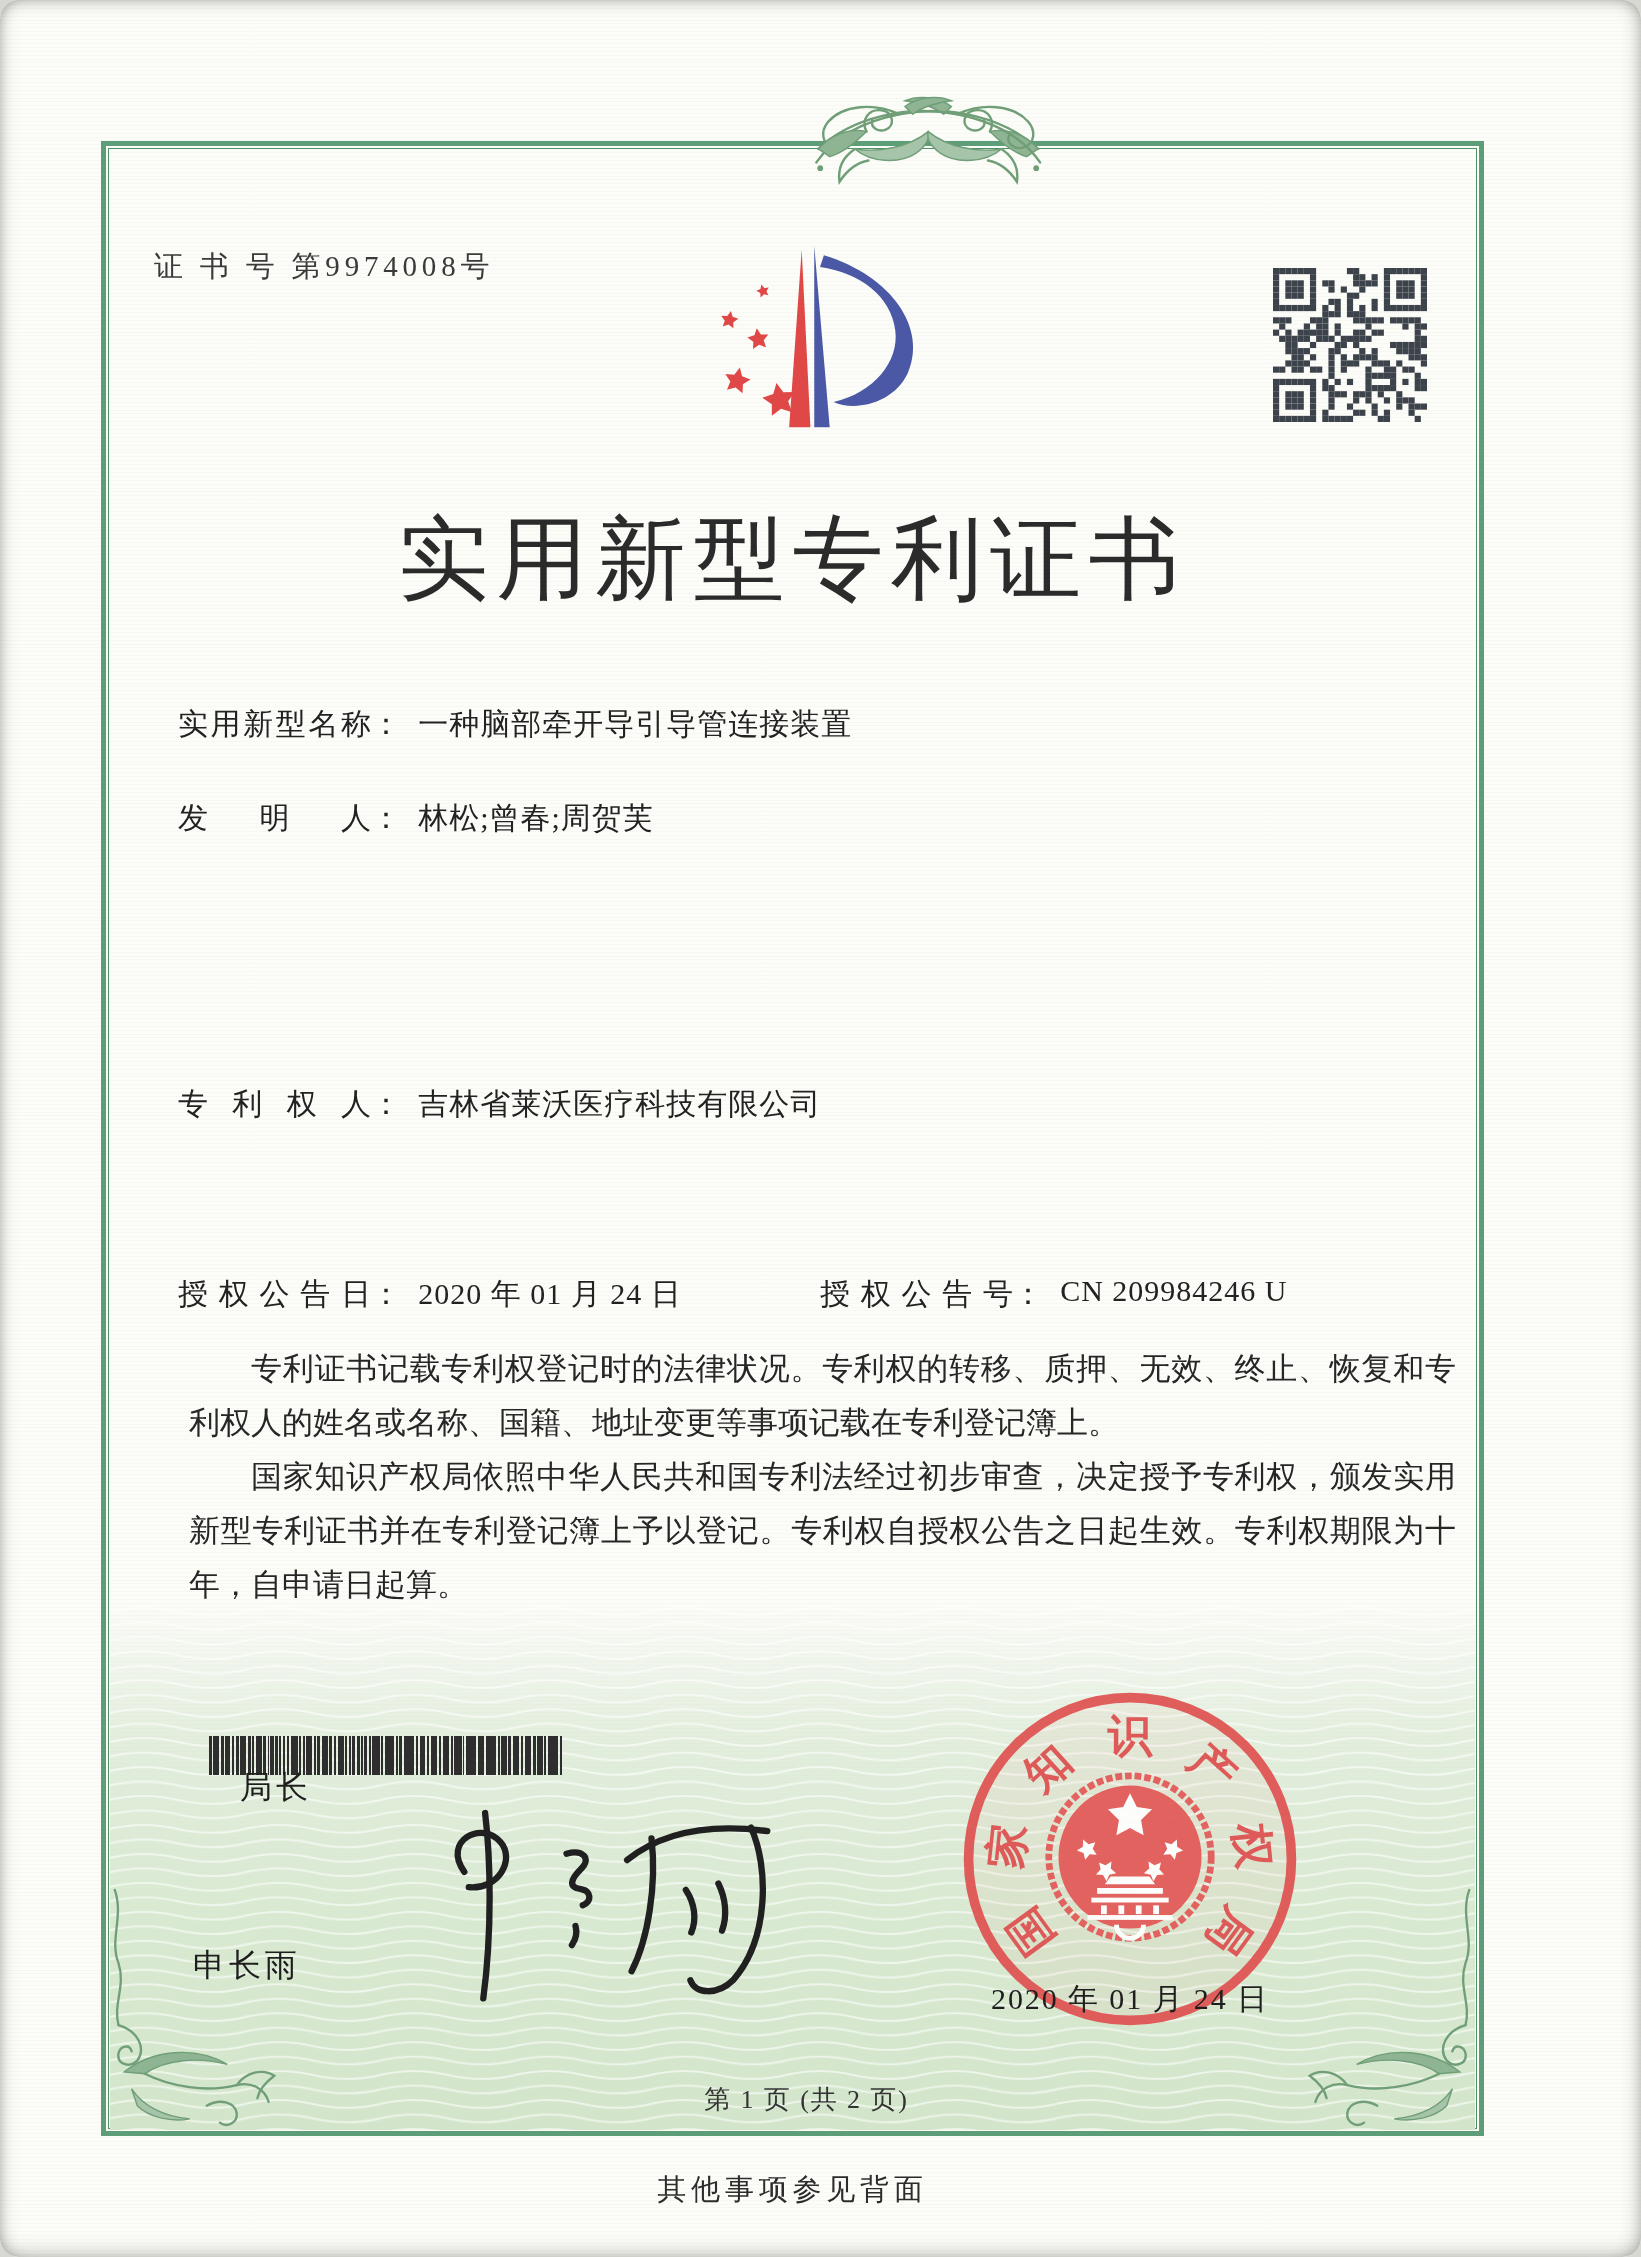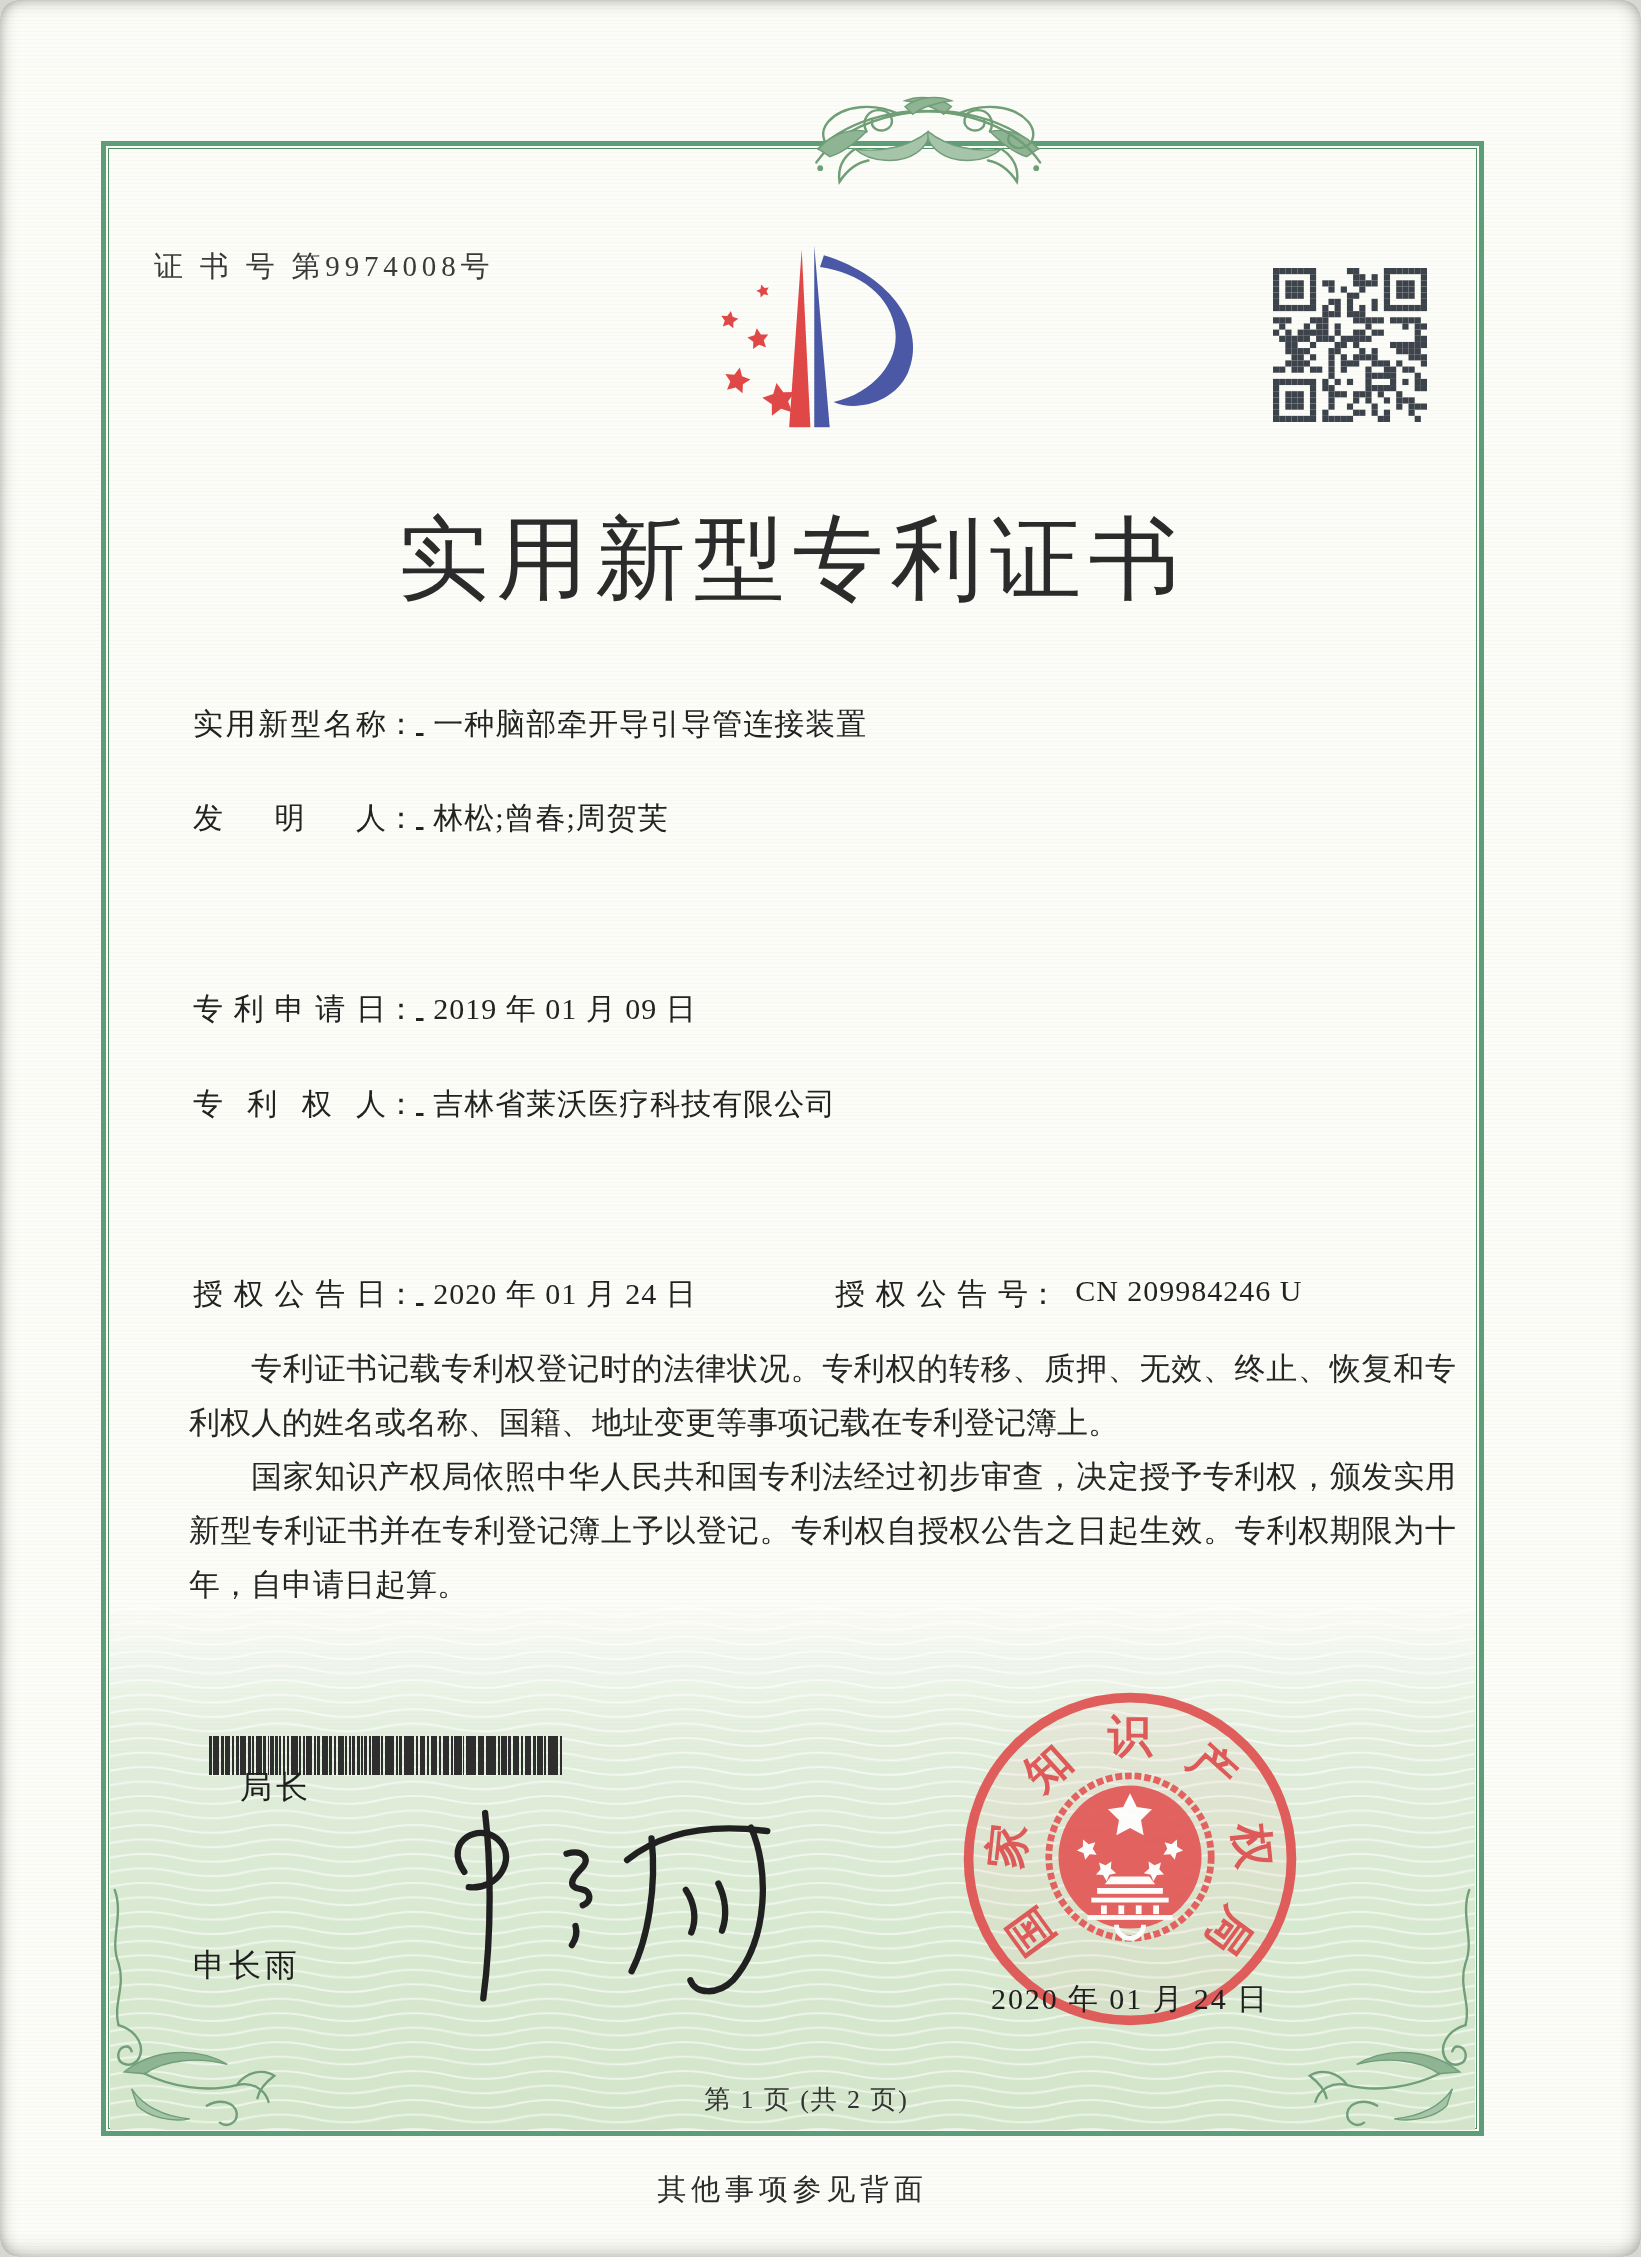--- a/index.html
+++ b/index.html
@@ -15,21 +15,21 @@
   #frame::before{content:"";position:absolute;inset:1.9px;border:1.9px solid #4f8f66;}
   
   #green-zone{left:110px;top:1603px;width:1365px;height:527px;}
   #green-zone svg{display:block;width:100%;height:100%;}
   
   #cert-no{left:154px;top:247px;font-size:29px;letter-spacing:4.8px;color:#3a3a3a;}
   
   #title{left:101px;top:498px;width:1383px;text-align:center;font-size:91px;font-weight:400;
     letter-spacing:7.7px;color:#2b2b2b;}
   
-  .row{left:193px;height:42px;font-size:30px;white-space:nowrap;text-decoration:underline;}
+  .row{left:178px;height:42px;font-size:30px;white-space:nowrap;}
   .fl{display:inline-block;width:193px;text-align:justify;text-align-last:justify;vertical-align:top;}
   .colon{display:inline-block;vertical-align:top;}
   .fv{display:inline-block;margin-left:9.7px;vertical-align:top;letter-spacing:1px;}
   .pair2{position:absolute;left:642px;top:0;white-space:nowrap;}
   
   #paras{left:189px;top:1342px;width:1267px;font-size:31px;line-height:54px;text-align:justify;color:#262626;}
   #paras p{margin:0;text-indent:2em;}
   
   #barcode{left:209px;top:1736px;width:353px;height:39px;
     background-image:
@@ -441,24 +441,20 @@
   <div id="title" class="abs">实用新型专利证书</div>
 
   <div class="abs row" style="top:704px">
     <span class="fl">实用新型名称</span><span class="colon">：</span>
     <span class="fv">一种脑部牵开导引导管连接装置</span>
   </div>
   <div class="abs row" style="top:798px">
     <span class="fl">发明人</span><span class="colon">：</span>
     <span class="fv">林松;曾春;周贺芙</span>
   </div>
-  <div class="abs row" style="top:989px">
-    <span class="fl">专利申请日</span><span class="colon">：</span>
-    <span class="fv">2019 年 01 月 09 日</span>
-  </div>
   <div class="abs row" style="top:1084px">
     <span class="fl">专利权人</span><span class="colon">：</span>
     <span class="fv">吉林省莱沃医疗科技有限公司</span>
   </div>
   <div class="abs row" style="top:1274px">
     <span class="fl">授权公告日</span><span class="colon">：</span>
     <span class="fv">2020 年 01 月 24 日</span>
     <span class="pair2">
       <span class="fl">授权公告号</span><span class="colon">：</span>
       <span class="fv">CN 209984246 U</span>

